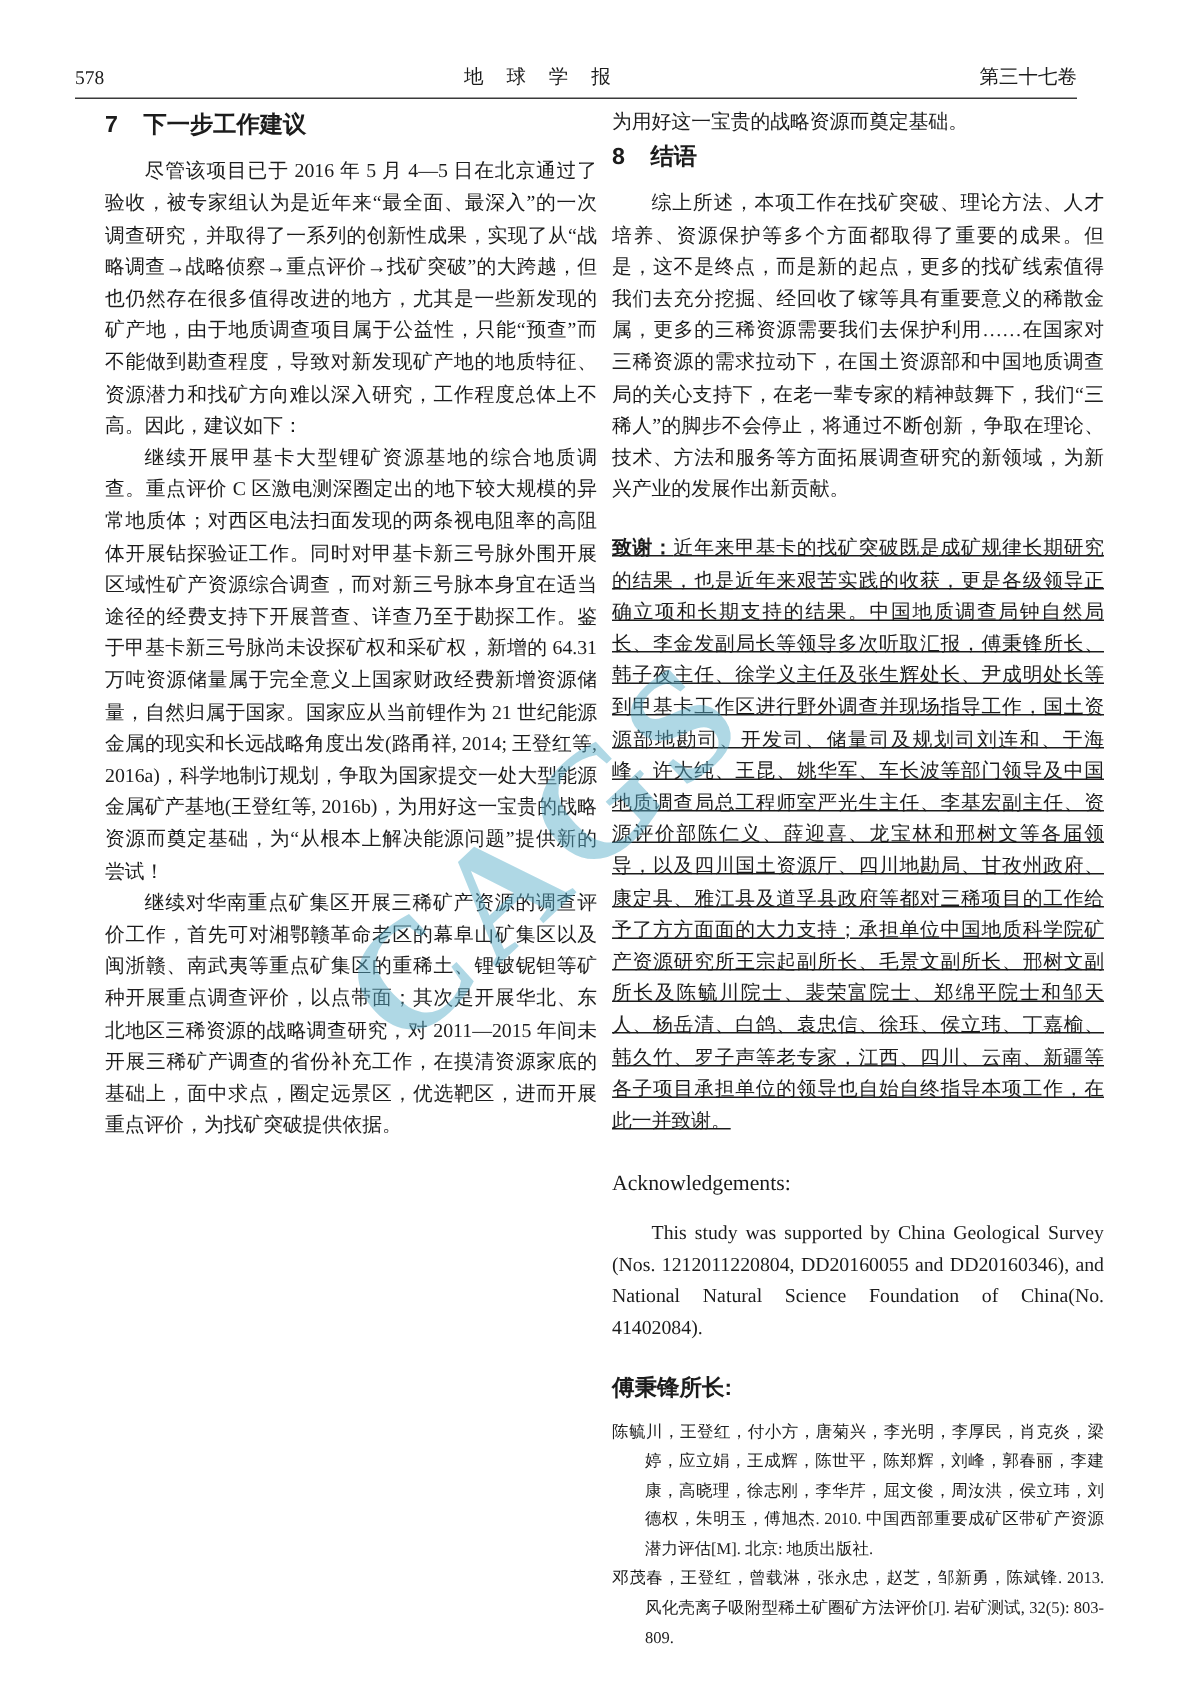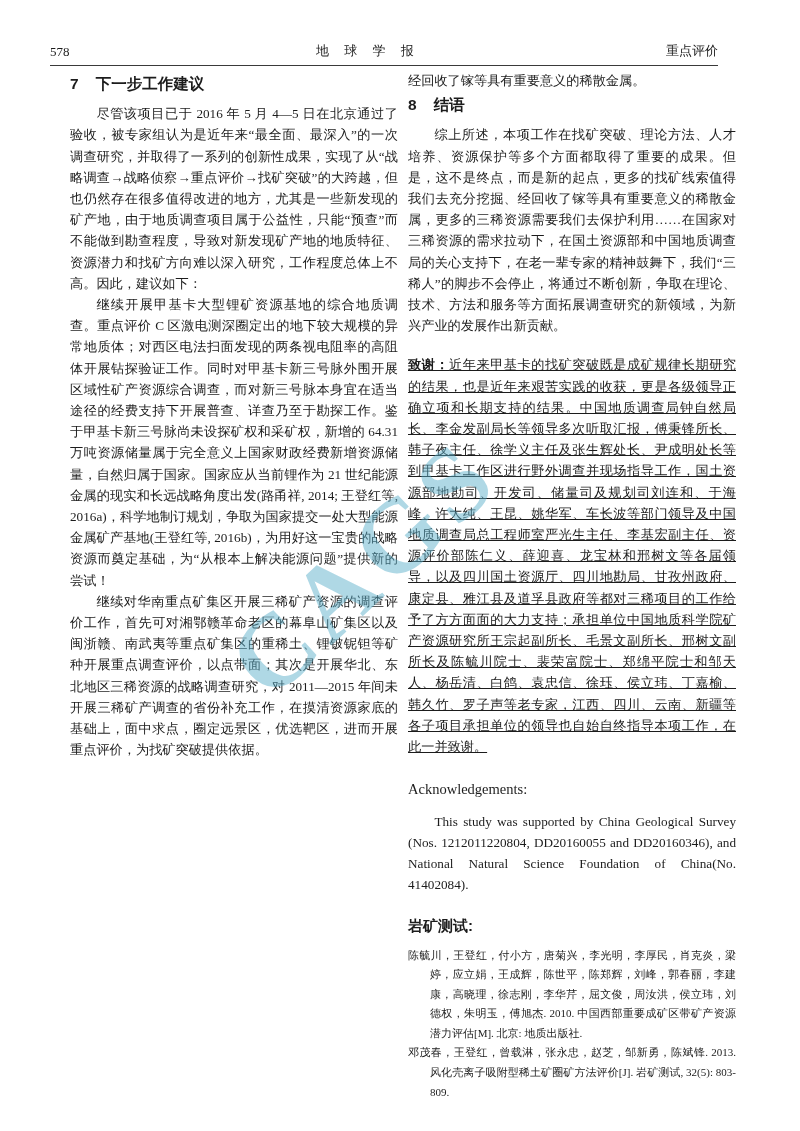--- a/index.html
+++ b/index.html
@@ -103,46 +103,46 @@
   }
 </style>
 </head>
 <body>
 
 <div class="page">
 
   <div class="header">
     <span class="page-num">578</span>
     <span class="journal">地 球 学 报</span>
-    <span class="volume">重点评价</span>
+    <span class="volume">第三十七卷</span>
   </div>
 
   <div class="columns">
 
     <div class="col">
       <div class="sec-heading">
         <span class="sec-num">7</span><span>下一步工作建议</span>
       </div>
       <p class="para indent">尽管该项目已于 2016 年 5 月 4—5 日在北京通过了验收，被专家组认为是近年来“最全面、最深入”的一次调查研究，并取得了一系列的创新性成果，实现了从“战略调查→战略侦察→重点评价→找矿突破”的大跨越，但也仍然存在很多值得改进的地方，尤其是一些新发现的矿产地，由于地质调查项目属于公益性，只能“预查”而不能做到勘查程度，导致对新发现矿产地的地质特征、资源潜力和找矿方向难以深入研究，工作程度总体上不高。因此，建议如下：</p>
       <p class="para indent">继续开展甲基卡大型锂矿资源基地的综合地质调查。重点评价 C 区激电测深圈定出的地下较大规模的异常地质体；对西区电法扫面发现的两条视电阻率的高阻体开展钻探验证工作。同时对甲基卡新三号脉外围开展区域性矿产资源综合调查，而对新三号脉本身宜在适当途径的经费支持下开展普查、详查乃至于勘探工作。鉴于甲基卡新三号脉尚未设探矿权和采矿权，新增的 64.31 万吨资源储量属于完全意义上国家财政经费新增资源储量，自然归属于国家。国家应从当前锂作为 21 世纪能源金属的现实和长远战略角度出发(路甬祥, 2014; 王登红等, 2016a)，科学地制订规划，争取为国家提交一处大型能源金属矿产基地(王登红等, 2016b)，为用好这一宝贵的战略资源而奠定基础，为“从根本上解决能源问题”提供新的尝试！</p>
       <p class="para indent">继续对华南重点矿集区开展三稀矿产资源的调查评价工作，首先可对湘鄂赣革命老区的幕阜山矿集区以及闽浙赣、南武夷等重点矿集区的重稀土、锂铍铌钽等矿种开展重点调查评价，以点带面；其次是开展华北、东北地区三稀资源的战略调查研究，对 2011—2015 年间未开展三稀矿产调查的省份补充工作，在摸清资源家底的基础上，面中求点，圈定远景区，优选靶区，进而开展重点评价，为找矿突破提供依据。</p>
     </div>
 
     <div class="col">
-      <p class="para">经回收了镓等具有重要意义的稀散金属。</p>
+      <p class="para">为用好这一宝贵的战略资源而奠定基础。</p>
       <div class="sec-heading">
         <span class="sec-num">8</span><span>结语</span>
       </div>
       <p class="para indent">综上所述，本项工作在找矿突破、理论方法、人才培养、资源保护等多个方面都取得了重要的成果。但是，这不是终点，而是新的起点，更多的找矿线索值得我们去充分挖掘、经回收了镓等具有重要意义的稀散金属，更多的三稀资源需要我们去保护利用……在国家对三稀资源的需求拉动下，在国土资源部和中国地质调查局的关心支持下，在老一辈专家的精神鼓舞下，我们“三稀人”的脚步不会停止，将通过不断创新，争取在理论、技术、方法和服务等方面拓展调查研究的新领域，为新兴产业的发展作出新贡献。</p>
       <p class="para thanks">
         <span class="thanks-label">致谢：</span><span>近年来甲基卡的找矿突破既是成矿规律长期研究的结果，也是近年来艰苦实践的收获，更是各级领导正确立项和长期支持的结果。中国地质调查局钟自然局长、李金发副局长等领导多次听取汇报，傅秉锋所长、韩子夜主任、徐学义主任及张生辉处长、尹成明处长等到甲基卡工作区进行野外调查并现场指导工作，国土资源部地勘司、开发司、储量司及规划司刘连和、于海峰、许大纯、王昆、姚华军、车长波等部门领导及中国地质调查局总工程师室严光生主任、李基宏副主任、资源评价部陈仁义、薛迎喜、龙宝林和邢树文等各届领导，以及四川国土资源厅、四川地勘局、甘孜州政府、康定县、雅江县及道孚县政府等都对三稀项目的工作给予了方方面面的大力支持；承担单位中国地质科学院矿产资源研究所王宗起副所长、毛景文副所长、邢树文副所长及陈毓川院士、裴荣富院士、郑绵平院士和邹天人、杨岳清、白鸽、袁忠信、徐珏、侯立玮、丁嘉榆、韩久竹、罗子声等老专家，江西、四川、云南、新疆等各子项目承担单位的领导也自始自终指导本项工作，在此一并致谢。</span>
       </p>
       <div class="ack-heading">Acknowledgements:</div>
       <p class="para indent">This study was supported by China Geological Survey (Nos. 1212011220804, DD20160055 and DD20160346), and National Natural Science Foundation of China(No. 41402084).</p>
-      <div class="refs-heading">岩矿测试:</div>
+      <div class="refs-heading">傅秉锋所长:</div>
       <p class="ref-item">陈毓川，王登红，付小方，唐菊兴，李光明，李厚民，肖克炎，梁婷，应立娟，王成辉，陈世平，陈郑辉，刘峰，郭春丽，李建康，高晓理，徐志刚，李华芹，屈文俊，周汝洪，侯立玮，刘德权，朱明玉，傅旭杰. 2010. 中国西部重要成矿区带矿产资源潜力评估[M]. 北京: 地质出版社.</p>
       <p class="ref-item">邓茂春，王登红，曾载淋，张永忠，赵芝，邹新勇，陈斌锋. 2013. 风化壳离子吸附型稀土矿圈矿方法评价[J]. 岩矿测试, 32(5): 803-809.</p>
     </div>
 
   </div>
 
   <div class="watermark">CAGS</div>
 
 </div>
 

